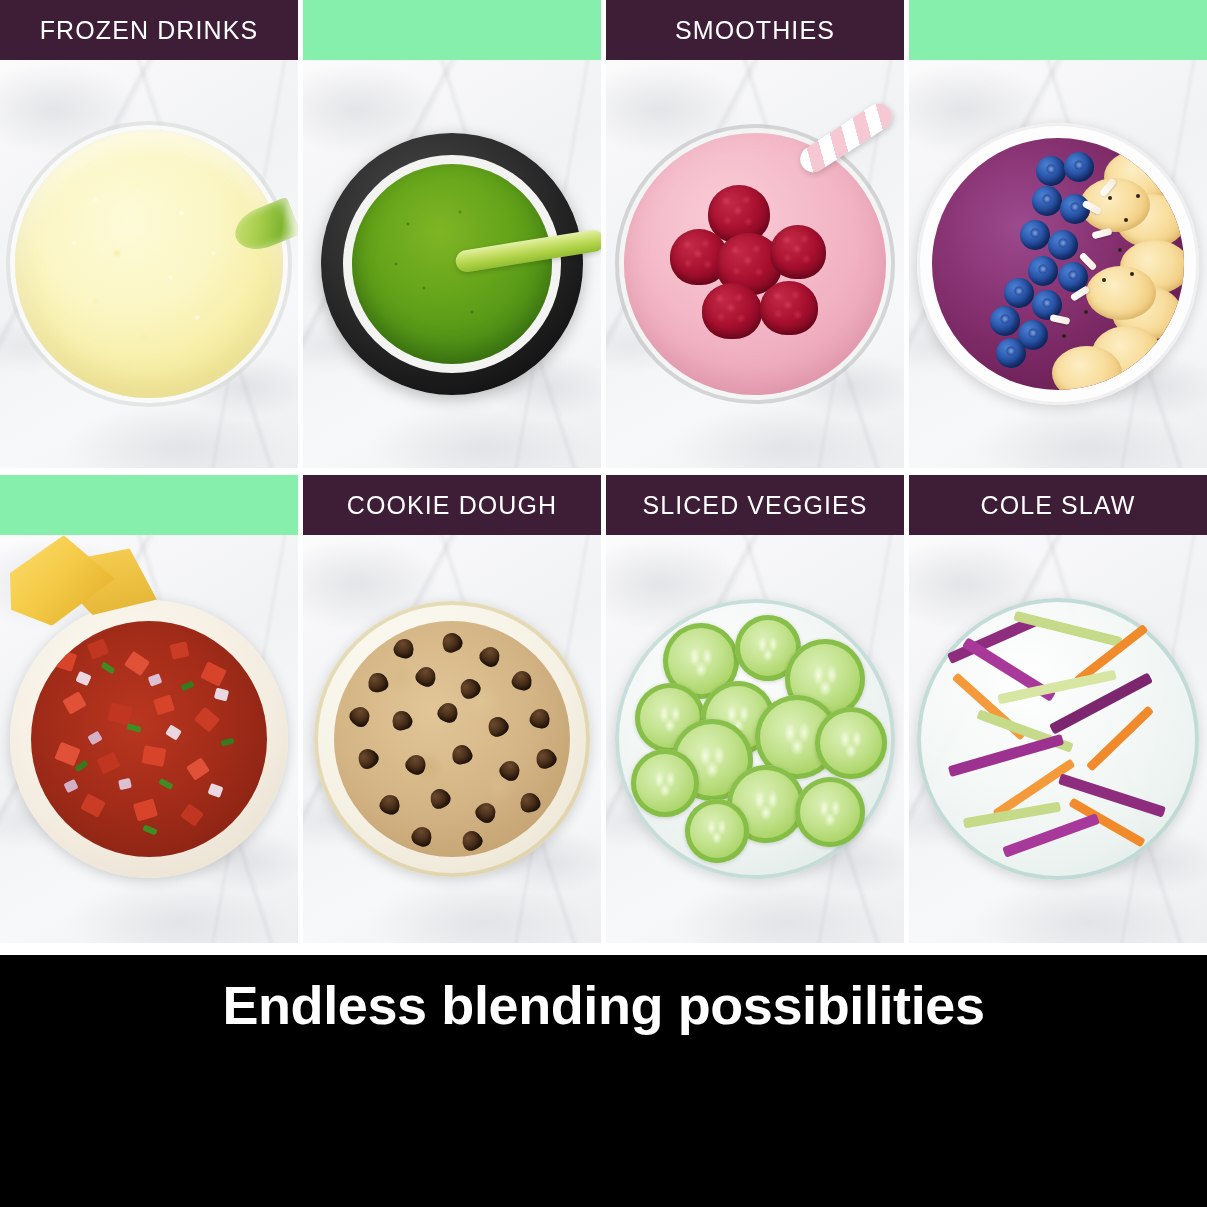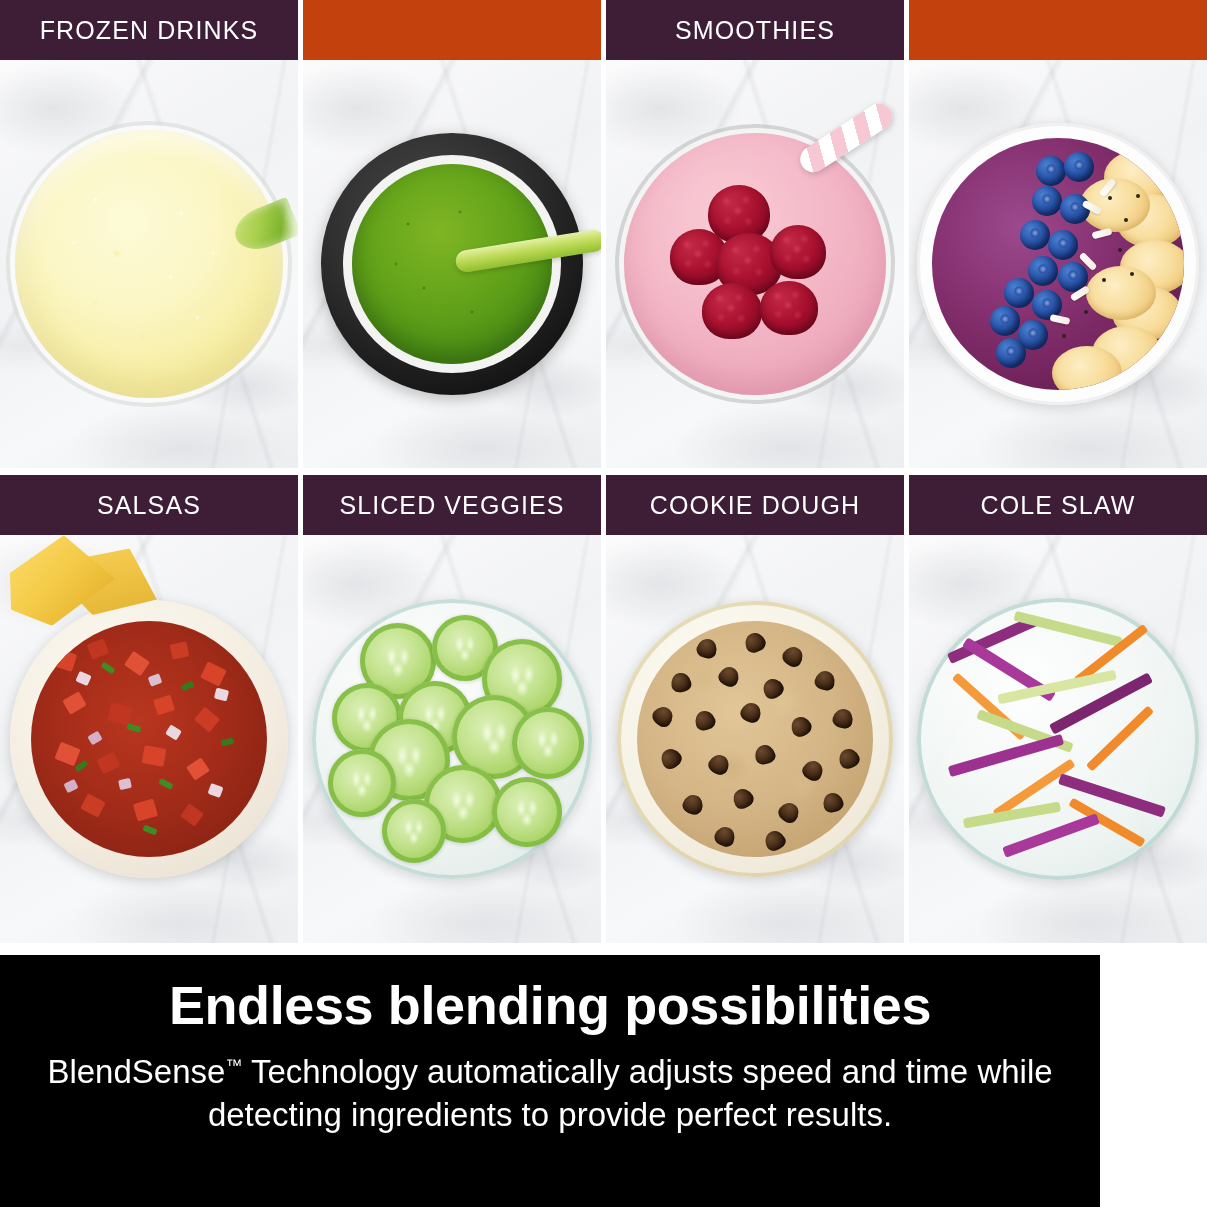--- a/index.html
+++ b/index.html
@@ -15,21 +15,21 @@
   
   .grid {
     position:absolute; top:0; left:0;
     width:1207px; height:955px;
     display:grid;
     grid-template-columns:repeat(4, 1fr);
     grid-template-rows:468px 468px;
     gap:7px 5px;
     background:#ffffff;
   }
-  .cell { position:relative; overflow:hidden; background:#c2410c; }
+  .cell { position:relative; overflow:hidden; background:#86efac; }
 
   .label-band {
     position:absolute; top:0; left:0; right:0; height:60px;
     display:flex; align-items:center; justify-content:center;
     z-index:5;
   }
   .label-band span {
     color:#ffffff;
     font-size:25px;
     letter-spacing:1.1px;
@@ -276,21 +276,21 @@
   .cs-bowl {
     width:282px; height:282px;
     background:radial-gradient(circle at 38% 30%, rgba(255,255,255,.95) 0%, rgba(240,246,244,.9) 55%, rgba(221,233,230,.9) 100%);
     box-shadow:0 3px 13px rgba(0,0,0,.14), inset 0 0 0 4px rgba(182,212,206,.8);
   }
   .shred { position:absolute; border-radius:3px; }
 
   
   .footer {
     position:absolute; left:0; top:955px;
-    width:1100px; height:252px;
+    width:1207px; height:252px;
     background:#000000;
     display:flex; flex-direction:column;
     align-items:center; justify-content:flex-start;
     padding-top:20px;
   }
   .headline {
     color:#ffffff;
     font-size:54px;
     font-weight:700;
     letter-spacing:-0.4px;
@@ -398,23 +398,20 @@
             <div class="sb-chia" style="left:152px; top:172px;"></div>
             <div class="sb-chia" style="left:204px; top:56px;"></div>
             <div class="sb-chia" style="left:198px; top:134px;"></div>
             <div class="sb-chia" style="left:130px; top:196px;"></div>
           </div>
         </div>
       </div>
     </div>
 
     <div class="cell">
-      <div class="label-band" style="background:#3E1E37">
-        <span>SALSAS</span>
-      </div>
       <div class="photo">
         <div class="marble"></div>
         <div class="vessel sa-bowl">
           <div class="sa-salsa">
             <div class="dice" style="width:22px;height:18px;left:22px;top:30px;background:#d8442a;transform:rotate(18deg);"></div>
             <div class="dice" style="width:18px;height:16px;left:58px;top:20px;background:#c03620;transform:rotate(-22deg);"></div>
             <div class="dice" style="width:20px;height:17px;left:96px;top:34px;background:#e05137;transform:rotate(34deg);"></div>
             <div class="dice" style="width:17px;height:15px;left:140px;top:22px;background:#cb3c24;transform:rotate(-12deg);"></div>
             <div class="dice" style="width:21px;height:18px;left:172px;top:44px;background:#d8442a;transform:rotate(26deg);"></div>
             <div class="dice" style="width:19px;height:16px;left:34px;top:74px;background:#e05137;transform:rotate(-30deg);"></div>
@@ -445,43 +442,20 @@
             <div class="dice" style="width:14px;height:6px;left:112px;top:206px;background:#3f8c22;transform:rotate(22deg);"></div>
           </div>
         </div>
         <div class="chip2"></div>
         <div class="chip"></div>
       </div>
     </div>
 
     <div class="cell">
       <div class="label-band" style="background:#3E1E37">
-        <span>SLICED VEGGIES</span>
-      </div>
-      <div class="photo">
-        <div class="marble"></div>
-        <div class="vessel cu-bowl">
-          <div class="cuke" style="width:76px;height:76px;left:48px;  top:24px;"></div>
-          <div class="cuke" style="width:66px;height:66px;left:120px; top:16px;"></div>
-          <div class="cuke" style="width:80px;height:80px;left:170px; top:40px;"></div>
-          <div class="cuke" style="width:70px;height:70px;left:20px;  top:84px;"></div>
-          <div class="cuke" style="width:74px;height:74px;left:86px;  top:82px;"></div>
-          <div class="cuke" style="width:84px;height:84px;left:140px; top:96px;"></div>
-          <div class="cuke" style="width:72px;height:72px;left:200px; top:108px;"></div>
-          <div class="cuke" style="width:82px;height:82px;left:56px;  top:120px;"></div>
-          <div class="cuke" style="width:68px;height:68px;left:16px;  top:150px;"></div>
-          <div class="cuke" style="width:78px;height:78px;left:112px; top:166px;"></div>
-          <div class="cuke" style="width:70px;height:70px;left:180px; top:178px;"></div>
-          <div class="cuke" style="width:64px;height:64px;left:70px;  top:200px;"></div>
-        </div>
-      </div>
-    </div>
-
-    <div class="cell">
-      <div class="label-band" style="background:#3E1E37">
         <span>COOKIE DOUGH</span>
       </div>
       <div class="photo">
         <div class="marble"></div>
         <div class="vessel cd-bowl">
           <div class="cd-dough">
             <div class="chip-choc" style="left:60px;  top:18px;  transform:rotate(18deg);"></div>
             <div class="chip-choc" style="left:108px; top:12px;  transform:rotate(-24deg);"></div>
             <div class="chip-choc" style="left:146px; top:26px;  transform:rotate(34deg);"></div>
             <div class="chip-choc" style="left:34px;  top:52px;  transform:rotate(-12deg);"></div>
@@ -504,20 +478,43 @@
             <div class="chip-choc" style="left:186px; top:172px; transform:rotate(-16deg);"></div>
             <div class="chip-choc" style="left:78px;  top:206px; transform:rotate(24deg);"></div>
             <div class="chip-choc" style="left:128px; top:210px; transform:rotate(-26deg);"></div>
           </div>
         </div>
       </div>
     </div>
 
     <div class="cell">
       <div class="label-band" style="background:#3E1E37">
+        <span>SLICED VEGGIES</span>
+      </div>
+      <div class="photo">
+        <div class="marble"></div>
+        <div class="vessel cu-bowl">
+          <div class="cuke" style="width:76px;height:76px;left:48px;  top:24px;"></div>
+          <div class="cuke" style="width:66px;height:66px;left:120px; top:16px;"></div>
+          <div class="cuke" style="width:80px;height:80px;left:170px; top:40px;"></div>
+          <div class="cuke" style="width:70px;height:70px;left:20px;  top:84px;"></div>
+          <div class="cuke" style="width:74px;height:74px;left:86px;  top:82px;"></div>
+          <div class="cuke" style="width:84px;height:84px;left:140px; top:96px;"></div>
+          <div class="cuke" style="width:72px;height:72px;left:200px; top:108px;"></div>
+          <div class="cuke" style="width:82px;height:82px;left:56px;  top:120px;"></div>
+          <div class="cuke" style="width:68px;height:68px;left:16px;  top:150px;"></div>
+          <div class="cuke" style="width:78px;height:78px;left:112px; top:166px;"></div>
+          <div class="cuke" style="width:70px;height:70px;left:180px; top:178px;"></div>
+          <div class="cuke" style="width:64px;height:64px;left:70px;  top:200px;"></div>
+        </div>
+      </div>
+    </div>
+
+    <div class="cell">
+      <div class="label-band" style="background:#3E1E37">
         <span>COLE SLAW</span>
       </div>
       <div class="photo">
         <div class="marble"></div>
         <div class="vessel cs-bowl">
           <div class="shred" style="width:96px;height:11px;left:28px; top:36px;  background:#8e2d7e; transform:rotate(-24deg);"></div>
           <div class="shred" style="width:110px;height:10px;left:96px;top:26px;  background:#c6db8a; transform:rotate(14deg);"></div>
           <div class="shred" style="width:88px;height:9px; left:150px;top:52px;  background:#f08a2a; transform:rotate(-38deg);"></div>
           <div class="shred" style="width:104px;height:11px;left:40px; top:66px;  background:#a8389a; transform:rotate(32deg);"></div>
           <div class="shred" style="width:120px;height:10px;left:80px; top:84px;  background:#d7e6a2; transform:rotate(-12deg);"></div>
@@ -533,18 +530,15 @@
           <div class="shred" style="width:84px;height:9px;  left:148px;top:220px; background:#f08a2a; transform:rotate(30deg);"></div>
           <div class="shred" style="width:100px;height:11px;left:84px; top:232px; background:#a8389a; transform:rotate(-20deg);"></div>
         </div>
       </div>
     </div>
 
   </div>
 
   <div class="footer" style="background: rgb(0, 0, 0);">
     <div class="headline">Endless blending possibilities</div>
-    <div class="subcopy">
-      <span>BlendSense</span><span class="tm">™</span><span> Technology automatically adjusts speed and time while detecting ingredients to provide perfect results.</span>
-    </div>
   </div>
 
 </div>
 
 </body></html>

